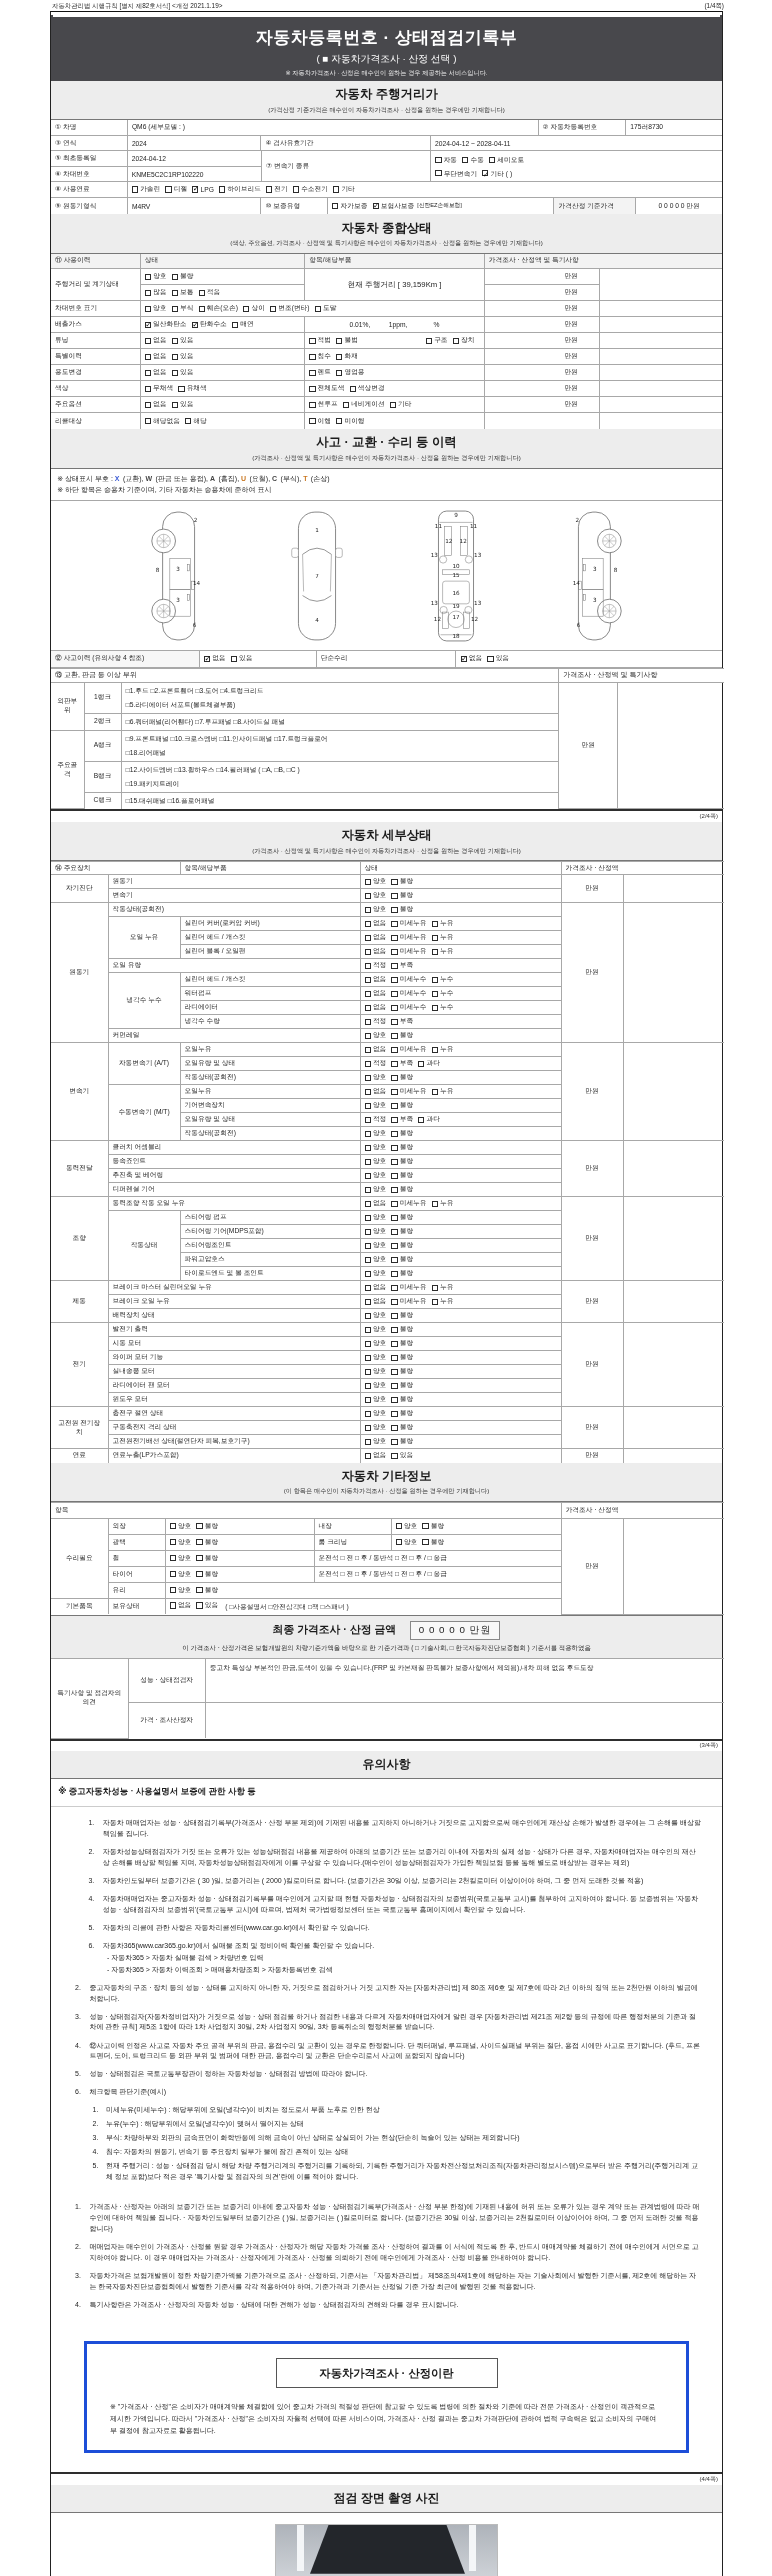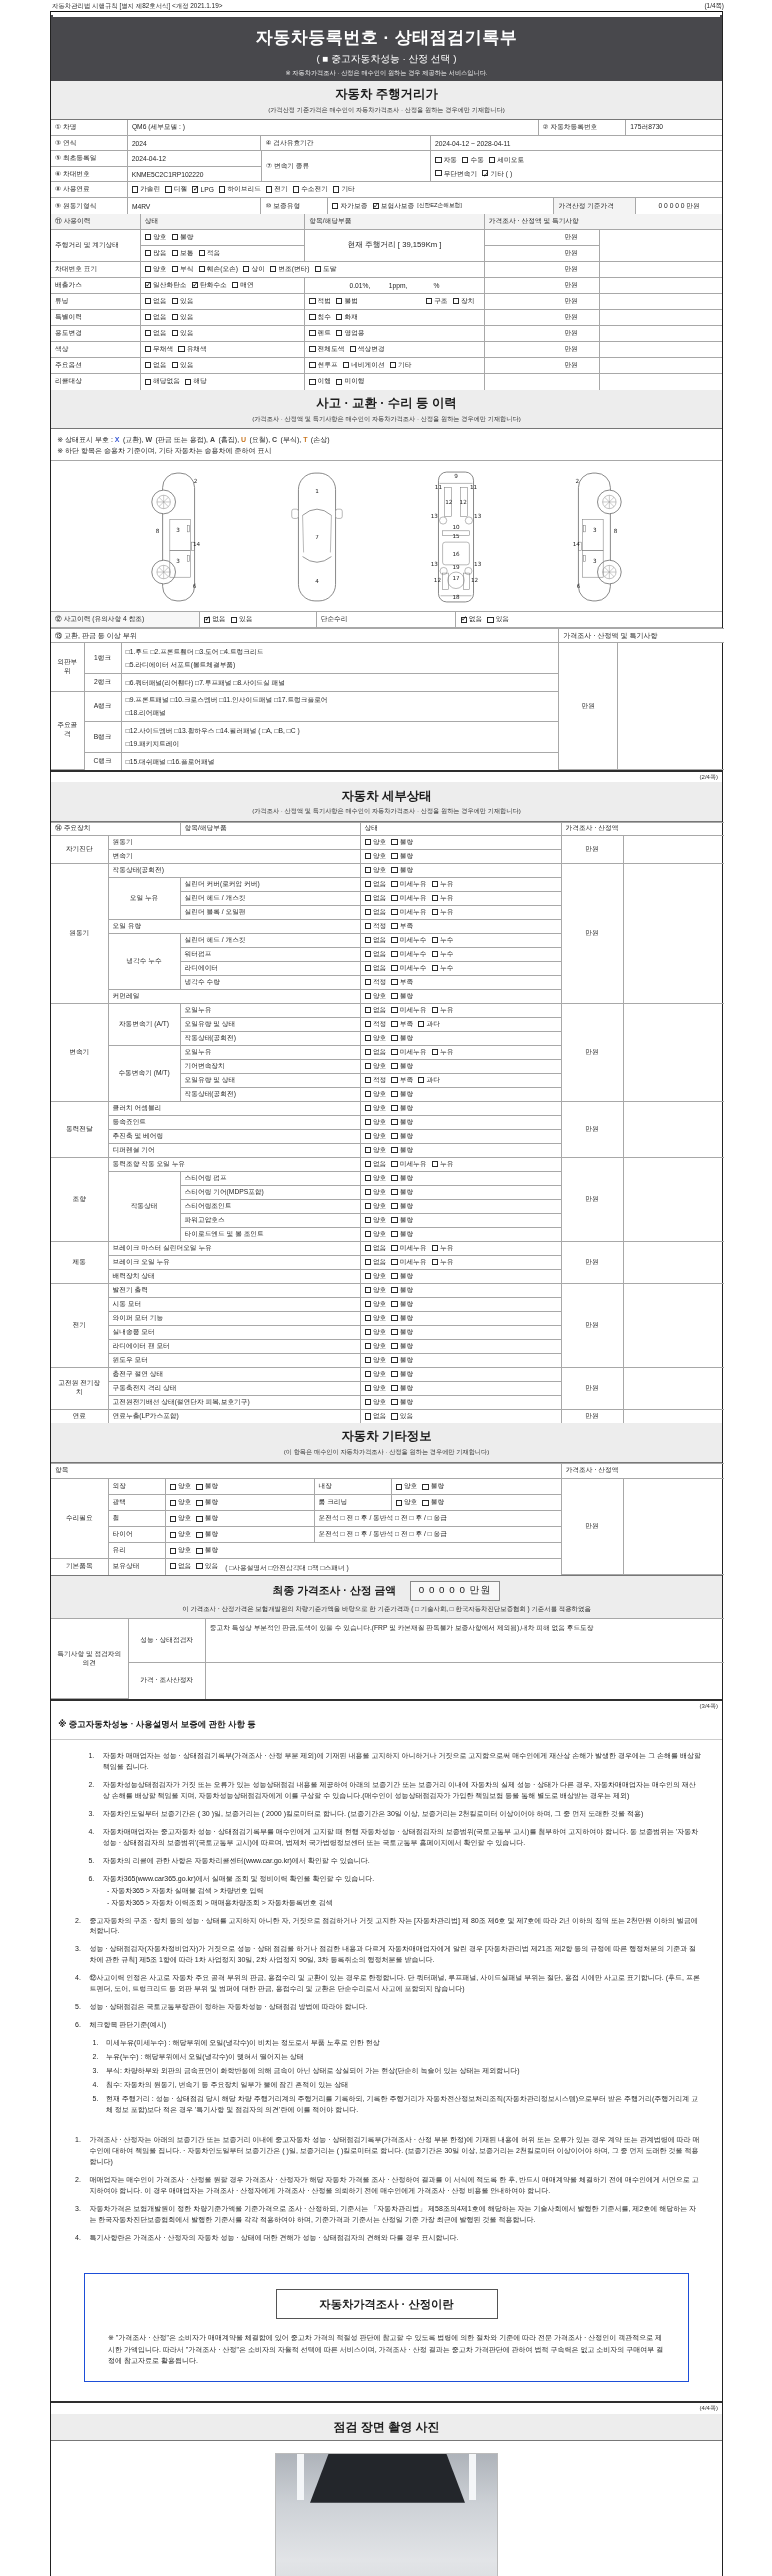--- a/index.html
+++ b/index.html
@@ -65,21 +65,21 @@
   .nh.mid{border-top:0.5px solid #ccc;margin-top:13.4px;}
   .notice-body{padding:11.3px 20.6px 5.2px 24px;line-height:1.55;font-size:7px;}
   .ni{display:flex;margin:0 0 7.2px 0;}
   .ni .n{width:14.4px;flex:none;}
   .ni .t{flex:1;}
   .ni.inner{margin-left:13.4px;}
   .ni .subline{margin:1px 0 0 4.1px;}
   .ni2{display:flex;margin:3.1px 0 3.1px 17.5px;}
   .ni2 .n{width:13.4px;flex:none;}
   
-  .pbox{margin:17.5px 33px 19.6px;border:1px solid #1d4ed8;padding:14.4px 23px 13.4px;}
+  .pbox{margin:17.5px 33px 19.6px;border:3px solid #1d4ed8;padding:14.4px 23px 13.4px;}
   .pbox-title{width:222px;margin:0 auto 12.4px;border:1px solid #555;text-align:center;font-size:11.3px;font-weight:bold;padding:6.7px 0;}
   .pbox-body{font-size:7px;line-height:1.7;}
   
   .photo-wrap{padding:3.1px 0 8.2px;}
   .photo{width:223px;margin:8.2px auto;position:relative;overflow:hidden;border:0.5px solid #bbb;}
   .ph1{height:150px;background:linear-gradient(180deg,#aeb3ba 0%,#cdd1d6 34%,#e2e4e7 72%,#d7dadd 100%);}
   .light{position:absolute;top:0;width:7.2px;height:46px;background:#f4f6f8;}
   .hood{position:absolute;left:34px;top:0;width:155px;height:49px;background:#23262b;clip-path:polygon(12% 0,88% 0,100% 100%,0 100%);}
 </style>
 </head>
@@ -89,21 +89,21 @@
   <span>자동차관리법 시행규칙 [별지 제82호서식] &lt;개정 2021.1.19&gt;</span>
   <span>(1/4쪽)</span>
 </div>
 
 <div class="sheet">
 
   <div class="block">
     <div class="dark-header">
       <div class="white-strip"></div>
       <div class="dh-title">자동차등록번호 · 상태점검기록부</div>
-      <div class="dh-sub">( ■ 중고자동차성능 · 산정 선택 )</div>
+      <div class="dh-sub">( ■ 자동차가격조사 · 산정 선택 )</div>
       <div class="dh-note">※ 자동차가격조사 · 산정은 매수인이 원하는 경우 제공하는 서비스입니다.</div>
     </div>
 
     <div class="sec-head">
       <div class="sec-title">자동차 주행거리가</div>
       <div class="sec-sub">(가격산정 기준가격은 매수인이 자동차가격조사 · 산정을 원하는 경우에만 기재합니다)</div>
     </div>
     <div id="basic-table">
         <div class="frow" style="height:15.5px">
           <div class="fc lab" style="width:77px;">① 차명</div>
@@ -194,20 +194,24 @@
               <span class="cb on"></span>
               <span class="ol">보험사보증</span>
             </span>
             <span style="font-size:5.7px;margin-left:-2.1px">[신한EZ손해보험]</span>
           </div>
       <div class="fc lab" style="width:82px;background:#f3f3f3">가격산정 기준가격</div>
           <div class="fc last c" style="width:86px;">0 0 0 0 0 만원</div>
         </div>
       </div>
 
+    <div class="sec-head">
+      <div class="sec-title">자동차 종합상태</div>
+      <div class="sec-sub">(색상, 주요옵션, 가격조사 · 산정액 및 특기사항은 매수인이 자동차가격조사 · 산정을 원하는 경우에만 기재합니다)</div>
+    </div>
     <div id="overall-table">
         <div class="frow" style="height:15.5px;background:#f3f3f3">
           <div class="fc lab" style="width:90px;">⑪ 사용이력</div>
           <div class="fc lab" style="width:165px;">상태</div>
           <div class="fc lab" style="width:180px;">항목/해당부품</div>
           <div class="fc lab last" style="width:238px">가격조사 · 산정액 및 특기사항</div>
         </div>
         <div class="frow" style="height:32px">
     <div class="fc lab" style="width:90px;">주행거리 및 계기상태</div>
     <div class="subcol" style="width:165px">
@@ -1291,20 +1295,23 @@
           </tbody>
         </table>
       </div>
   </div>
 
   <div class="gap">
       <span>(3/4쪽)</span>
     </div>
 
   <div class="block">
+    <div class="sec-head single">
+      <div class="sec-title">유의사항</div>
+    </div>
     <div id="notice">
         <div class="nh">※ 중고자동차성능 · 사용설명서 보증에 관한 사항 등</div>
         <div class="notice-body">
           <div class="ni inner">
             <span class="n">1.</span>
             <span class="t">자동차 매매업자는 성능 · 상태점검기록부(가격조사 · 산정 부분 제외)에 기재된 내용을 고지하지 아니하거나 거짓으로 고지함으로써 매수인에게 재산상 손해가 발생한 경우에는 그 손해를 배상할 책임을 집니다.</span>
           </div>
           <div class="ni inner">
             <span class="n">2.</span>
             <span class="t">자동차성능상태점검자가 거짓 또는 오류가 있는 성능상태점검 내용을 제공하여 아래의 보증기간 또는 보증거리 이내에 자동차의 실제 성능 · 상태가 다른 경우, 자동차매매업자는 매수인의 재산상 손해를 배상할 책임을 지며, 자동차성능상태점검자에게 이를 구상할 수 있습니다.(매수인이 성능상태점검자가 가입한 책임보험 등을 통해 별도로 배상받는 경우는 제외)</span>

